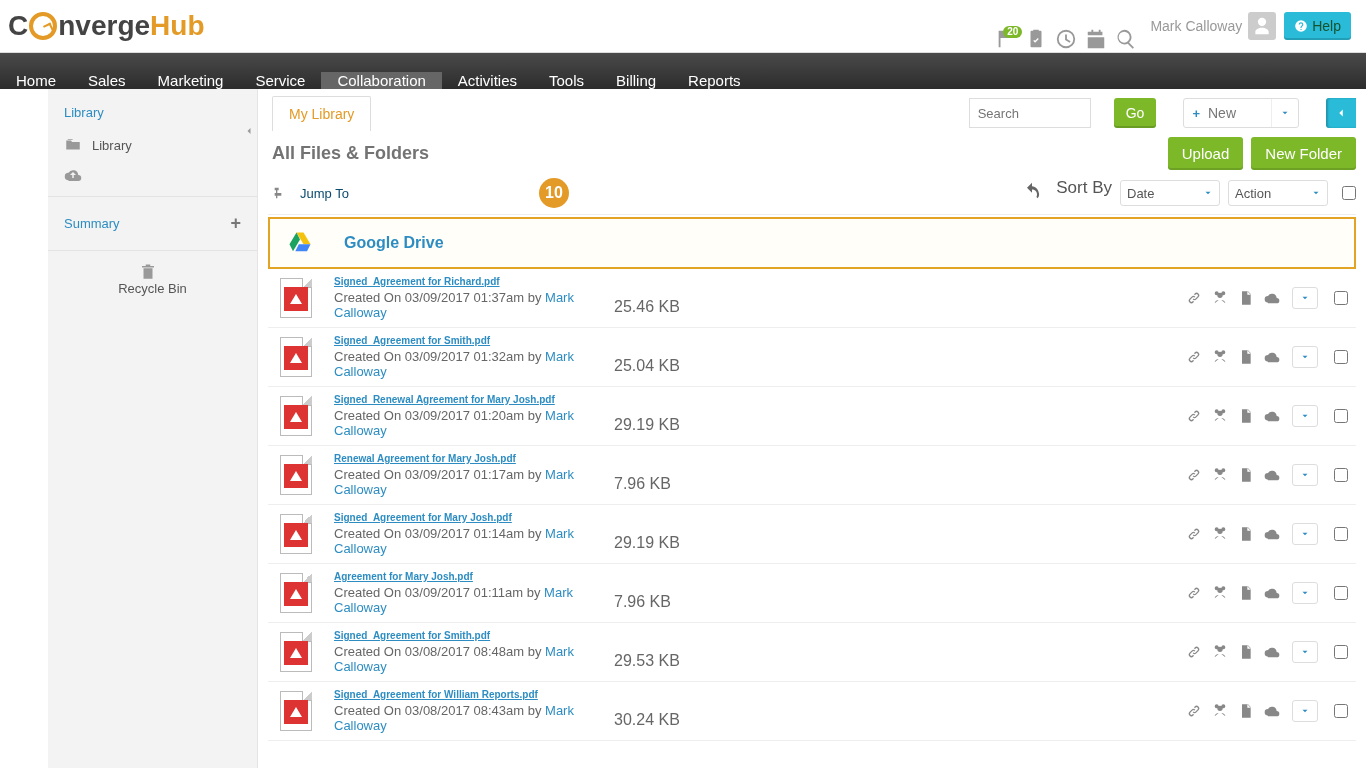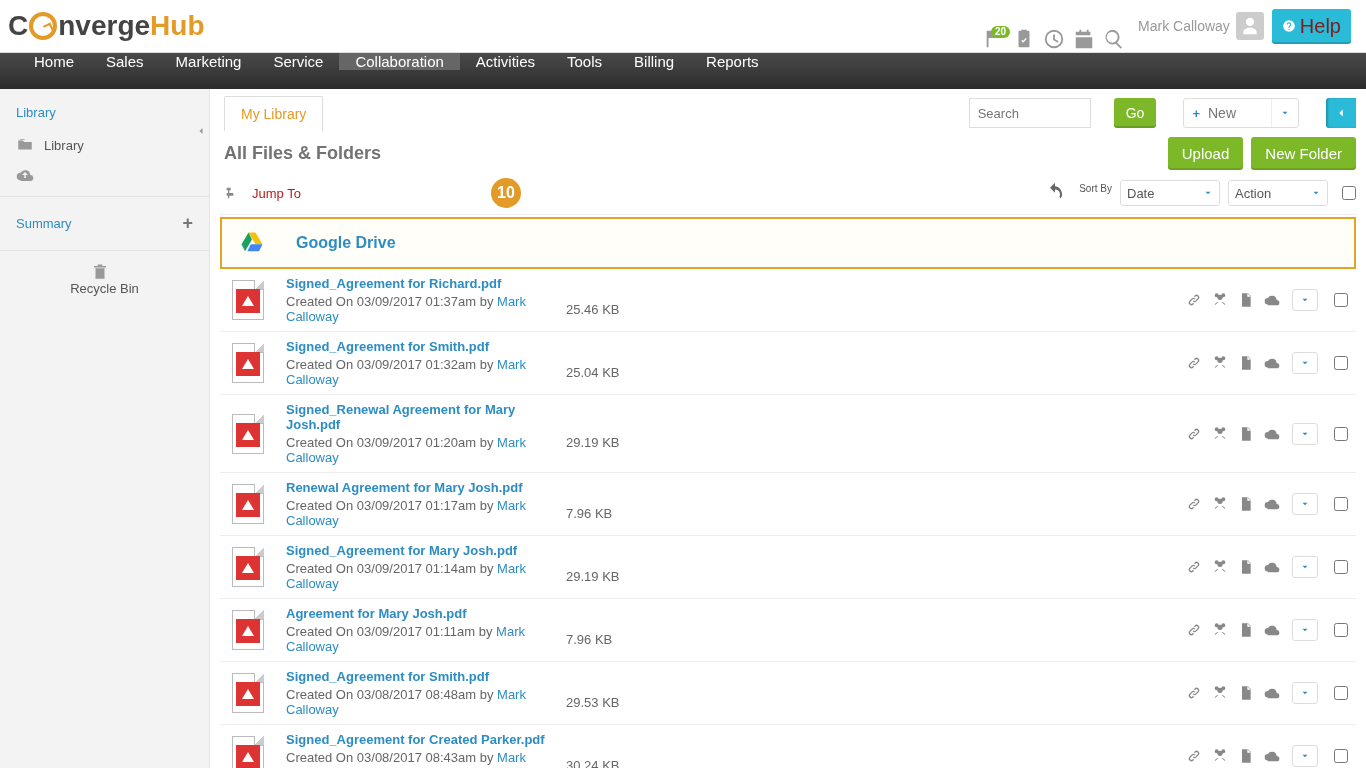--- a/index.html
+++ b/index.html
@@ -12,30 +12,30 @@
 .logo .ring { display:inline-flex; width:28px; height:28px; border-radius:50%; border:4px solid #e39a26; position:relative; margin:0 1px; }
 .logo .ring::after { content:''; position:absolute; top:48%; left:48%; width:30%; height:30%; border-top:2px solid #e39a26; border-right:2px solid #e39a26; transform-origin:0 0; transform:rotate(-25deg);}
 .logo .accent { color:#e39a26; }
 .topbar .spacer { flex:1; }
 .topbar .icon { width:28px; height:28px; color:#999; display:flex; align-items:flex-start; justify-content:center; cursor:pointer; position:relative; margin-right:2px;margin-top:32px; }
 .topbar .icon svg { width:22px; height:22px; fill:#999; }
 .badge-count { position:absolute; top:-2px; right:-2px; background:#7cb828; color:#fff; border-radius:8px; font-size:10px; font-weight:bold; padding:1px 4px; line-height:1; }
 .username { color:#999; font-size:14px; margin:0 6px 0 8px; }
 .avatar-icon { width:28px; height:28px; background:#ccc; border-radius:3px; display:flex; align-items:center; justify-content:center; margin-right:8px; }
 .avatar-icon svg{ fill:#fff; width:20px; height:20px;}
-.help-btn { background:#29bbd8; color:#7f1d1d; border:none; padding:6px 10px; border-radius:3px; font-size:20px; cursor:pointer; display:flex; align-items:center; box-shadow:inset 0 -2px 0 rgba(0,0,0,.15); }
+.help-btn { background:#29bbd8; color:#14532d; border:none; padding:6px 10px; border-radius:3px; font-size:14px; cursor:pointer; display:flex; align-items:center; box-shadow:inset 0 -2px 0 rgba(0,0,0,.15); }
 .help-btn svg{ fill:#fff; width:14px; height:14px; margin-right:4px;}
 
 
-.mainnav { height:36px; background:linear-gradient(#4a4a4a,#2c2c2c); display:flex; align-items:flex-start; padding-left:18px; }
+.mainnav { height:36px; background:linear-gradient(#4a4a4a,#2c2c2c); display:flex; align-items:flex-end; }
 .mainnav a { color:#fff; font-size:15px; padding:0 16px; display:flex; align-items:center; cursor:pointer; }
 .mainnav a.active { background:#666; }
 
 
-.body { display:flex; height:calc(768px - 53px - 36px); }
+.body { display:flex; height:calc(768px - 53px - 36px);padding-left:48px; }
 .sidebar { width:210px; background:#f3f3f3; border-right:1px solid #e5e5e5; padding:12px 0; position:relative; }
 .sidebar .section-title { color:#2d8dc2; font-size:13px; padding:4px 16px 10px; cursor:pointer; }
 .sidebar .item { display:flex; align-items:center; padding:6px 16px; color:#555; cursor:pointer; }
 .sidebar .item svg { width:18px; height:18px; fill:#999; margin-right:10px; }
 .sidebar .collapse-caret { position:absolute; right:2px; top:36px; color:#999; cursor:pointer; }
 .sidebar .summary-row { display:flex; align-items:center; justify-content:space-between; padding:10px 16px; }
 .sidebar .summary-row span{ color:#2d8dc2; font-size:13px;}
 .sidebar .summary-row .plus{ font-size:18px; color:#777; cursor:pointer; font-weight:bold;}
 .sidebar hr{ border:none; border-top:1px solid #e3e3e3; margin:6px 0;}
 
@@ -53,45 +53,45 @@
 .slide-btn{ width:30px; height:30px; background:#29bbd8; border-radius:3px 0 0 3px; margin-left:10px; display:flex; align-items:center; justify-content:center; cursor:pointer; box-shadow:inset 2px 0 2px rgba(0,0,0,.2);}
 .slide-btn svg{ fill:#fff; width:14px; height:14px;}
 
 .heading-row{ display:flex; align-items:center; margin:4px 0 8px 8px;}
 .page-title{ color:#737373; font-size:18px; font-weight:bold; }
 .heading-row .spacer{flex:1;}
 .green-btn{ background:#7cb828; color:#fff; border:none; padding:8px 14px; font-size:15px; border-radius:3px; cursor:pointer; margin-left:8px; box-shadow:inset 0 -2px 0 rgba(0,0,0,.12);}
 
 .toolbar-row{ display:flex; align-items:center; margin:0 0 6px 8px;}
 .tree-icon{ color:#888; margin-right:12px; display:inline-flex;}
-.jump-to{ color:#b91c1c; cursor:pointer; }
+.jump-to{ color:#0c4a6e; cursor:pointer; }
 .step-badge{ width:30px; height:30px; border-radius:50%; background:#e39a26; color:#fff; font-weight:bold; font-size:16px; display:flex; align-items:center; justify-content:center; margin-left:190px;}
 .toolbar-row .spacer{flex:1;}
 .undo-icon svg{ width:20px; height:20px; fill:#666;}
-.sortby-lbl{ color:#555; font-size:10px; margin:0 8px 10px 14px;}
+.sortby-lbl{ color:#555; font-size:17px; margin:0 8px 10px 14px;}
 .dd{ border:1px solid #ddd; height:26px; background:#fff; display:flex; align-items:center; padding:0 6px; border-radius:3px; cursor:pointer; margin-right:8px; min-width:100px; justify-content:space-between;}
 .dd .car{ color:#2d8dc2; margin-left:20px;}
 .master-check{ margin-left:6px;}
 
 .files{ border-top:1px solid #eee; margin-left:4px;}
 .gdrive-row{ border:2px solid #e3a426; background:#fffef9; display:flex; align-items:center; padding:10px 12px; margin-top:2px;}
 .gdrive-icon{ width:28px; height:28px; margin-right:30px; margin-left:4px;}
 .gdrive-row .name{ color:#2d8dc2; font-weight:bold; font-size:16px;}
 
 .file-row{ display:flex; align-items:center; padding:7px 8px 7px 12px; border-bottom:1px solid #eee;}
 .pdf-icon{ width:32px; height:40px; margin-right:22px; position:relative;}
 .pdf-icon .page{ width:32px; height:40px; background:#fff; border:1px solid #bbb; position:relative;}
 .pdf-icon .fold{ position:absolute; right:-1px; top:-1px; width:10px; height:10px; background:linear-gradient(135deg,#fff 50%,#ccc 50%); border-left:1px solid #bbb; border-bottom:1px solid #bbb;}
 .pdf-icon .logo{ position:absolute; left:3px; top:8px; width:24px; height:24px; background:#d33; display:flex; align-items:center; justify-content:center;}
 .pdf-icon .logo::after{ content:''; width:0; height:0; border-left:6px solid transparent; border-right:6px solid transparent; border-bottom:10px solid #fff;}
 .file-main{ flex:0 0 280px;}
-.file-name{ color:#2d8dc2; font-weight:bold; font-size:13px; cursor:pointer;}
+.file-name{ color:#2d8dc2; font-weight:bold; font-size:10px; cursor:pointer;text-decoration:underline;}
 .file-meta{ color:#666; font-size:13px; margin-top:3px;}
 .file-meta a{ color:#2d8dc2; cursor:pointer; text-decoration:none;}
-.file-size{ color:#666; font-size:13px; width:100px; margin-top:18px;}
+.file-size{ color:#666; font-size:16px; width:100px; margin-top:18px;}
 .file-row .spacer{flex:1;}
 .row-actions{ display:flex; align-items:center; gap:6px;}
 .row-actions .ic{ color:#888; cursor:pointer; width:20px; height:20px; display:flex; align-items:center; justify-content:center;}
 .row-actions .ic svg{ fill:#888; width:16px; height:16px;}
 .row-dd{ border:1px solid #ddd; width:26px; height:22px; display:flex; align-items:center; justify-content:center; border-radius:3px; cursor:pointer; color:#2d8dc2; margin:0 10px 0 4px;}
 input[type=checkbox]{ width:14px; height:14px; cursor:pointer;}
 </style>
 </head>
 <body>
 
@@ -558,21 +558,21 @@
     </div>
           </div>
           <div class="file-row">
     <div class="pdf-icon">
       <div class="page">
                 <div class="fold"></div>
                 <div class="logo"></div>
               </div>
     </div>
     <div class="file-main">
-      <div class="file-name">Signed_Agreement for Created Parker.pdf</div>
+      <div class="file-name">Signed_Agreement for William Reports.pdf</div>
       <div class="file-meta">Created On 03/08/2017 08:43am by <a>Mark Calloway</a></div>
     </div>
     <div class="file-size">30.24 KB</div>
     <div class="spacer"></div>
     <div class="row-actions">
       <span class="ic">
                 <svg viewBox="0 0 24 24">
                   <path d="M10 14a4 4 0 005.7 0l3-3a4 4 0 00-5.7-5.7l-1 1 1.4 1.4 1-1a2 2 0 112.9 2.9l-3 3a2 2 0 01-2.9 0zM14 10a4 4 0 00-5.7 0l-3 3a4 4 0 005.7 5.7l1-1-1.4-1.4-1 1a2 2 0 11-2.9-2.9l3-3a2 2 0 012.9 0z"></path>
                 </svg>
               </span>

